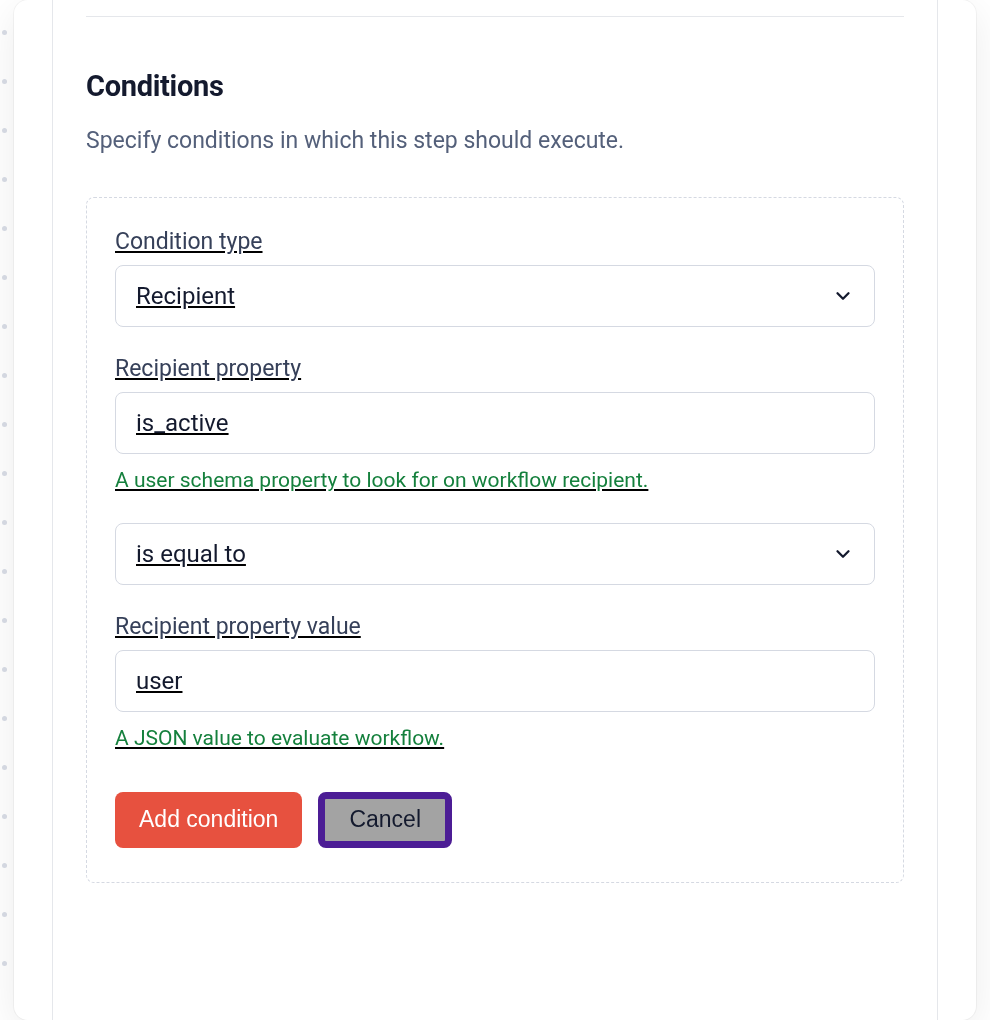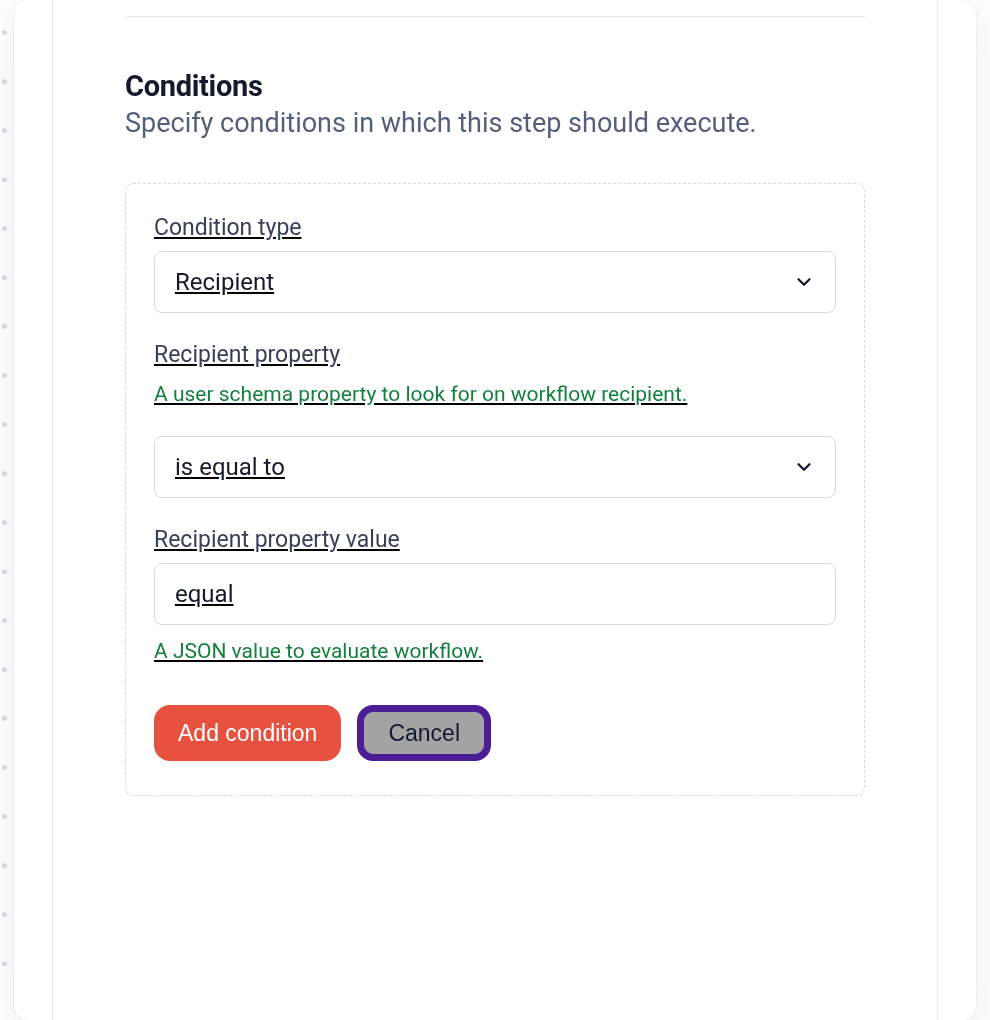--- a/index.html
+++ b/index.html
@@ -22,37 +22,37 @@
       overflow: hidden;
     }
     .inner-panel {
       position: absolute;
       top: 0;
       left: 38px;
       right: 38px;
       bottom: 0;
       border-left: 1px solid #e5e7eb;
       border-right: 1px solid #e5e7eb;
-      padding: 0 72px;
+      padding: 0 33px;
     }
     .top-divider {
       border-top: 1px solid #e5e7eb;
       margin-top: 16px;
     }
     .section-title {
       font-size: 29px;
       font-weight: 700;
       color: #141a2e;
       margin-top: 52px;
       letter-spacing: -0.3px;
     }
     .section-subtitle {
-      font-size: 27px;
+      font-size: 23px;
       color: #54607a;
-      margin-top: 2px;
+      margin-top: 22px;
       line-height: 1.4;
     }
     .dashed-panel {
       margin-top: 40px;
       border: 1.5px dashed #d5d9e2;
       border-radius: 8px;
       padding: 30px 28px 34px 28px;
     }
     .field-group { margin-bottom: 28px; text-decoration: underline; }
     .field-group:last-of-type { margin-bottom: 0; }
@@ -88,21 +88,21 @@
       line-height: 1.35;
     }
     .button-row {
       margin-top: 40px;
       display: flex;
       gap: 16px;
       align-items: center;
     }
     .btn {
       height: 56px;
-      border-radius: 16px;
+      border-radius: 8px;
       padding: 0 24px;
       font-size: 23px;
       font-weight: 500;
       display: inline-flex;
       align-items: center;
       justify-content: center;
       cursor: pointer;
       border: none;
     }
     .btn-primary {
@@ -174,36 +174,39 @@
         <div class="control">
           <span class="control-text">Recipient</span>
           <svg class="chevron" viewBox="0 0 24 24" fill="none" stroke="#141a2e" stroke-width="2.5" stroke-linecap="round" stroke-linejoin="round">
               <polyline points="6 9 12 15 18 9"></polyline>
             </svg>
         </div>
       </div>
 
       <div class="field-group">
         <label class="field-label">Recipient property</label>
+        <div class="control">
+          <span class="control-text">is_active</span>
+        </div>
         <p class="help-text">A user schema property to look for on workflow recipient.</p>
       </div>
 
       <div class="field-group">
         <div class="control">
           <span class="control-text">is equal to</span>
           <svg class="chevron" viewBox="0 0 24 24" fill="none" stroke="#141a2e" stroke-width="2.5" stroke-linecap="round" stroke-linejoin="round">
               <polyline points="6 9 12 15 18 9"></polyline>
             </svg>
         </div>
       </div>
 
       <div class="field-group">
         <label class="field-label">Recipient property value</label>
         <div class="control">
-          <span class="control-text">equal</span>
+          <span class="control-text">user</span>
         </div>
         <p class="help-text">A JSON value to evaluate workflow.</p>
       </div>
 
       <div class="button-row">
         <button class="btn btn-primary">Add condition</button>
         <button class="btn btn-secondary">Cancel</button>
       </div>
 
     </div>

